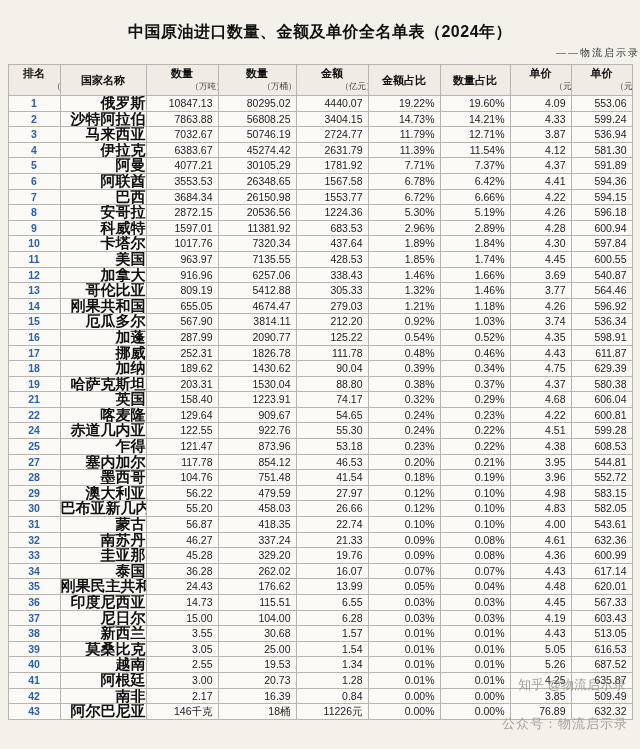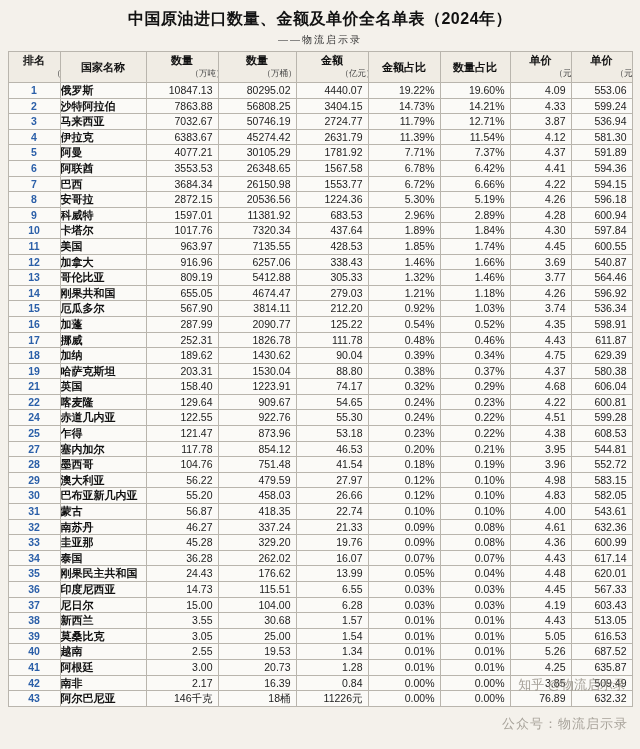--- a/index.html
+++ b/index.html
@@ -15,25 +15,25 @@
     width:640px;height:749px;
     background:#f4f1eb;
     box-sizing:border-box;
     padding:0;
   }
   .title{
     text-align:center;
     font-size:16px;
     font-weight:bold;
     letter-spacing:0.5px;
-    padding-top:9px;
+    padding-top:22px;
     color:#111;
   }
   .subtitle{
-    text-align:center;
+    text-align:right;
     font-size:10px;
     color:#333;
     margin-top:3px;
     margin-bottom:4px;
     letter-spacing:2px;
   }
   .subtitle .dash{color:#666;}
   table{
     border-collapse:collapse;
     width:624px;
@@ -74,24 +74,24 @@
   col.c5{width:72px}
   col.c6{width:70px}
   col.c7{width:61px}
   col.c8{width:61px}
   td.rank{
     text-align:center;
     color:#2b5fa8;
     font-weight:bold;
   }
   td.country{
-    text-align:left;
+    text-align:right;
     font-weight:bold;
     color:#111;
-    font-size:11px;
+    font-size:15px;
   }
   td.num{
     text-align:right;
     padding-right:5px;
     font-variant-numeric:tabular-nums;
   }
   .wm{
     position:absolute;
     right:12px;
     bottom:16px;

